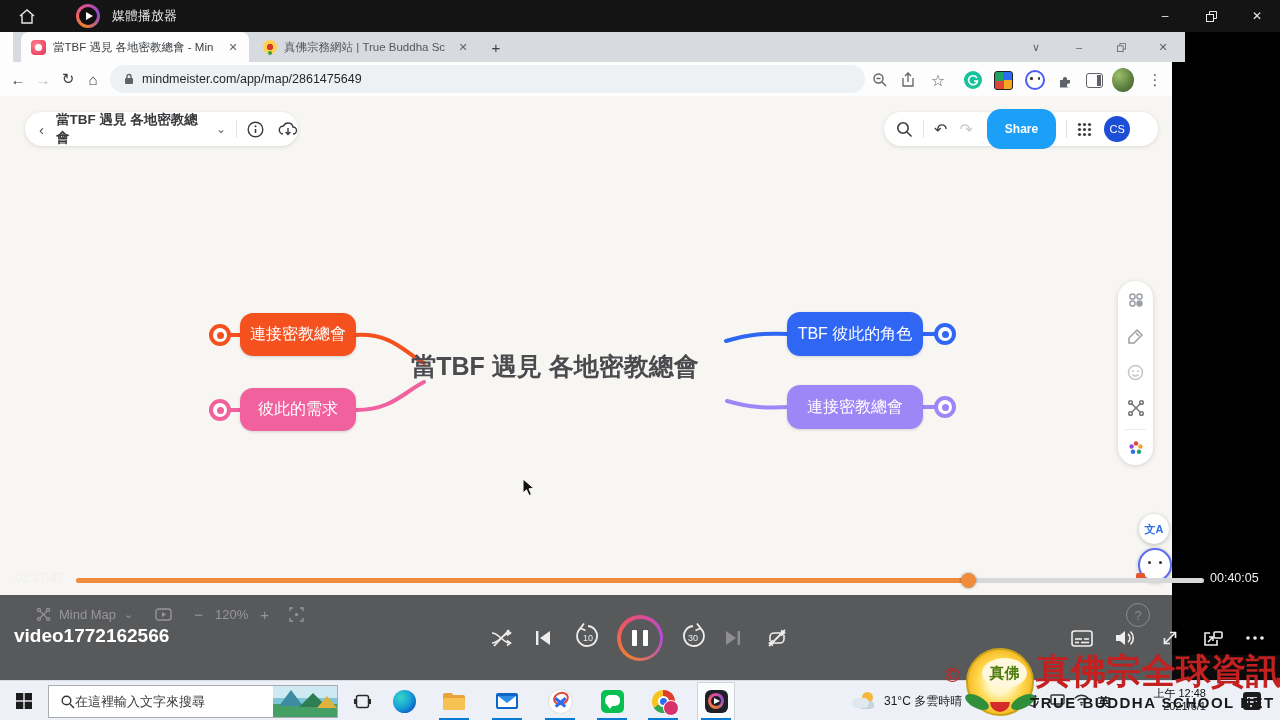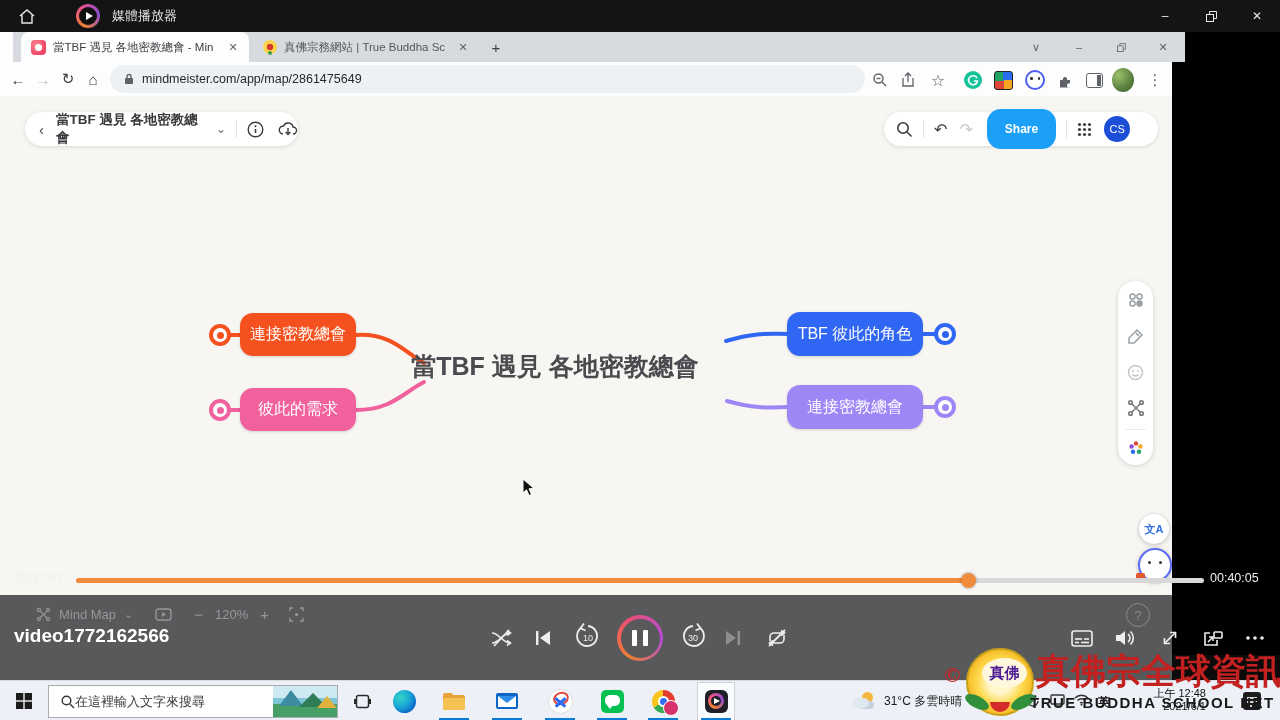--- a/index.html
+++ b/index.html
@@ -90,21 +90,21 @@
   .traytxt{font-size:12px;color:#1c1c1f;}
   .clock{position:absolute;left:1120px;top:6px;width:86px;text-align:right;font-size:11px;line-height:13px;color:#111;}
 
   
   .wm{z-index:9;pointer-events:none;}
   .wm-cn{font-family:"Liberation Serif","DejaVu Serif",serif;font-weight:bold;font-size:35px;letter-spacing:0px;color:#c32020;white-space:nowrap;}
   .wm-en{font-size:15px;font-weight:800;letter-spacing:1.5px;color:#191919;white-space:nowrap;}
   .emblem{position:absolute;left:966px;top:648px;width:64px;height:64px;border-radius:50%;
           background:radial-gradient(circle,#fff6c9 0 25%,#ffd84d 50%,#f3b31c 78%,#dfa013);border:2px solid #caa21a;}
   .emblem .inner{position:absolute;left:14px;top:8px;width:45px;height:30px;border-radius:50%;background:#fff8dc;
-                 display:flex;align-items:center;justify-content:center;color:#4c1d95;font-weight:bold;font-size:15px;
+                 display:flex;align-items:center;justify-content:center;color:#4d7c0f;font-weight:bold;font-size:15px;
                  font-family:Liberation Serif, serif;}
   .leaf{position:absolute;width:26px;height:12px;border-radius:50%;background:#2f8f3a;}
   .lotus{position:absolute;left:22px;bottom:2px;width:20px;height:10px;background:#d42b2b;border-radius:0 0 10px 10px;}
   .cursor{z-index:6;}
 </style>
 </head>
 <body>
 
 <div class="stage">
 

